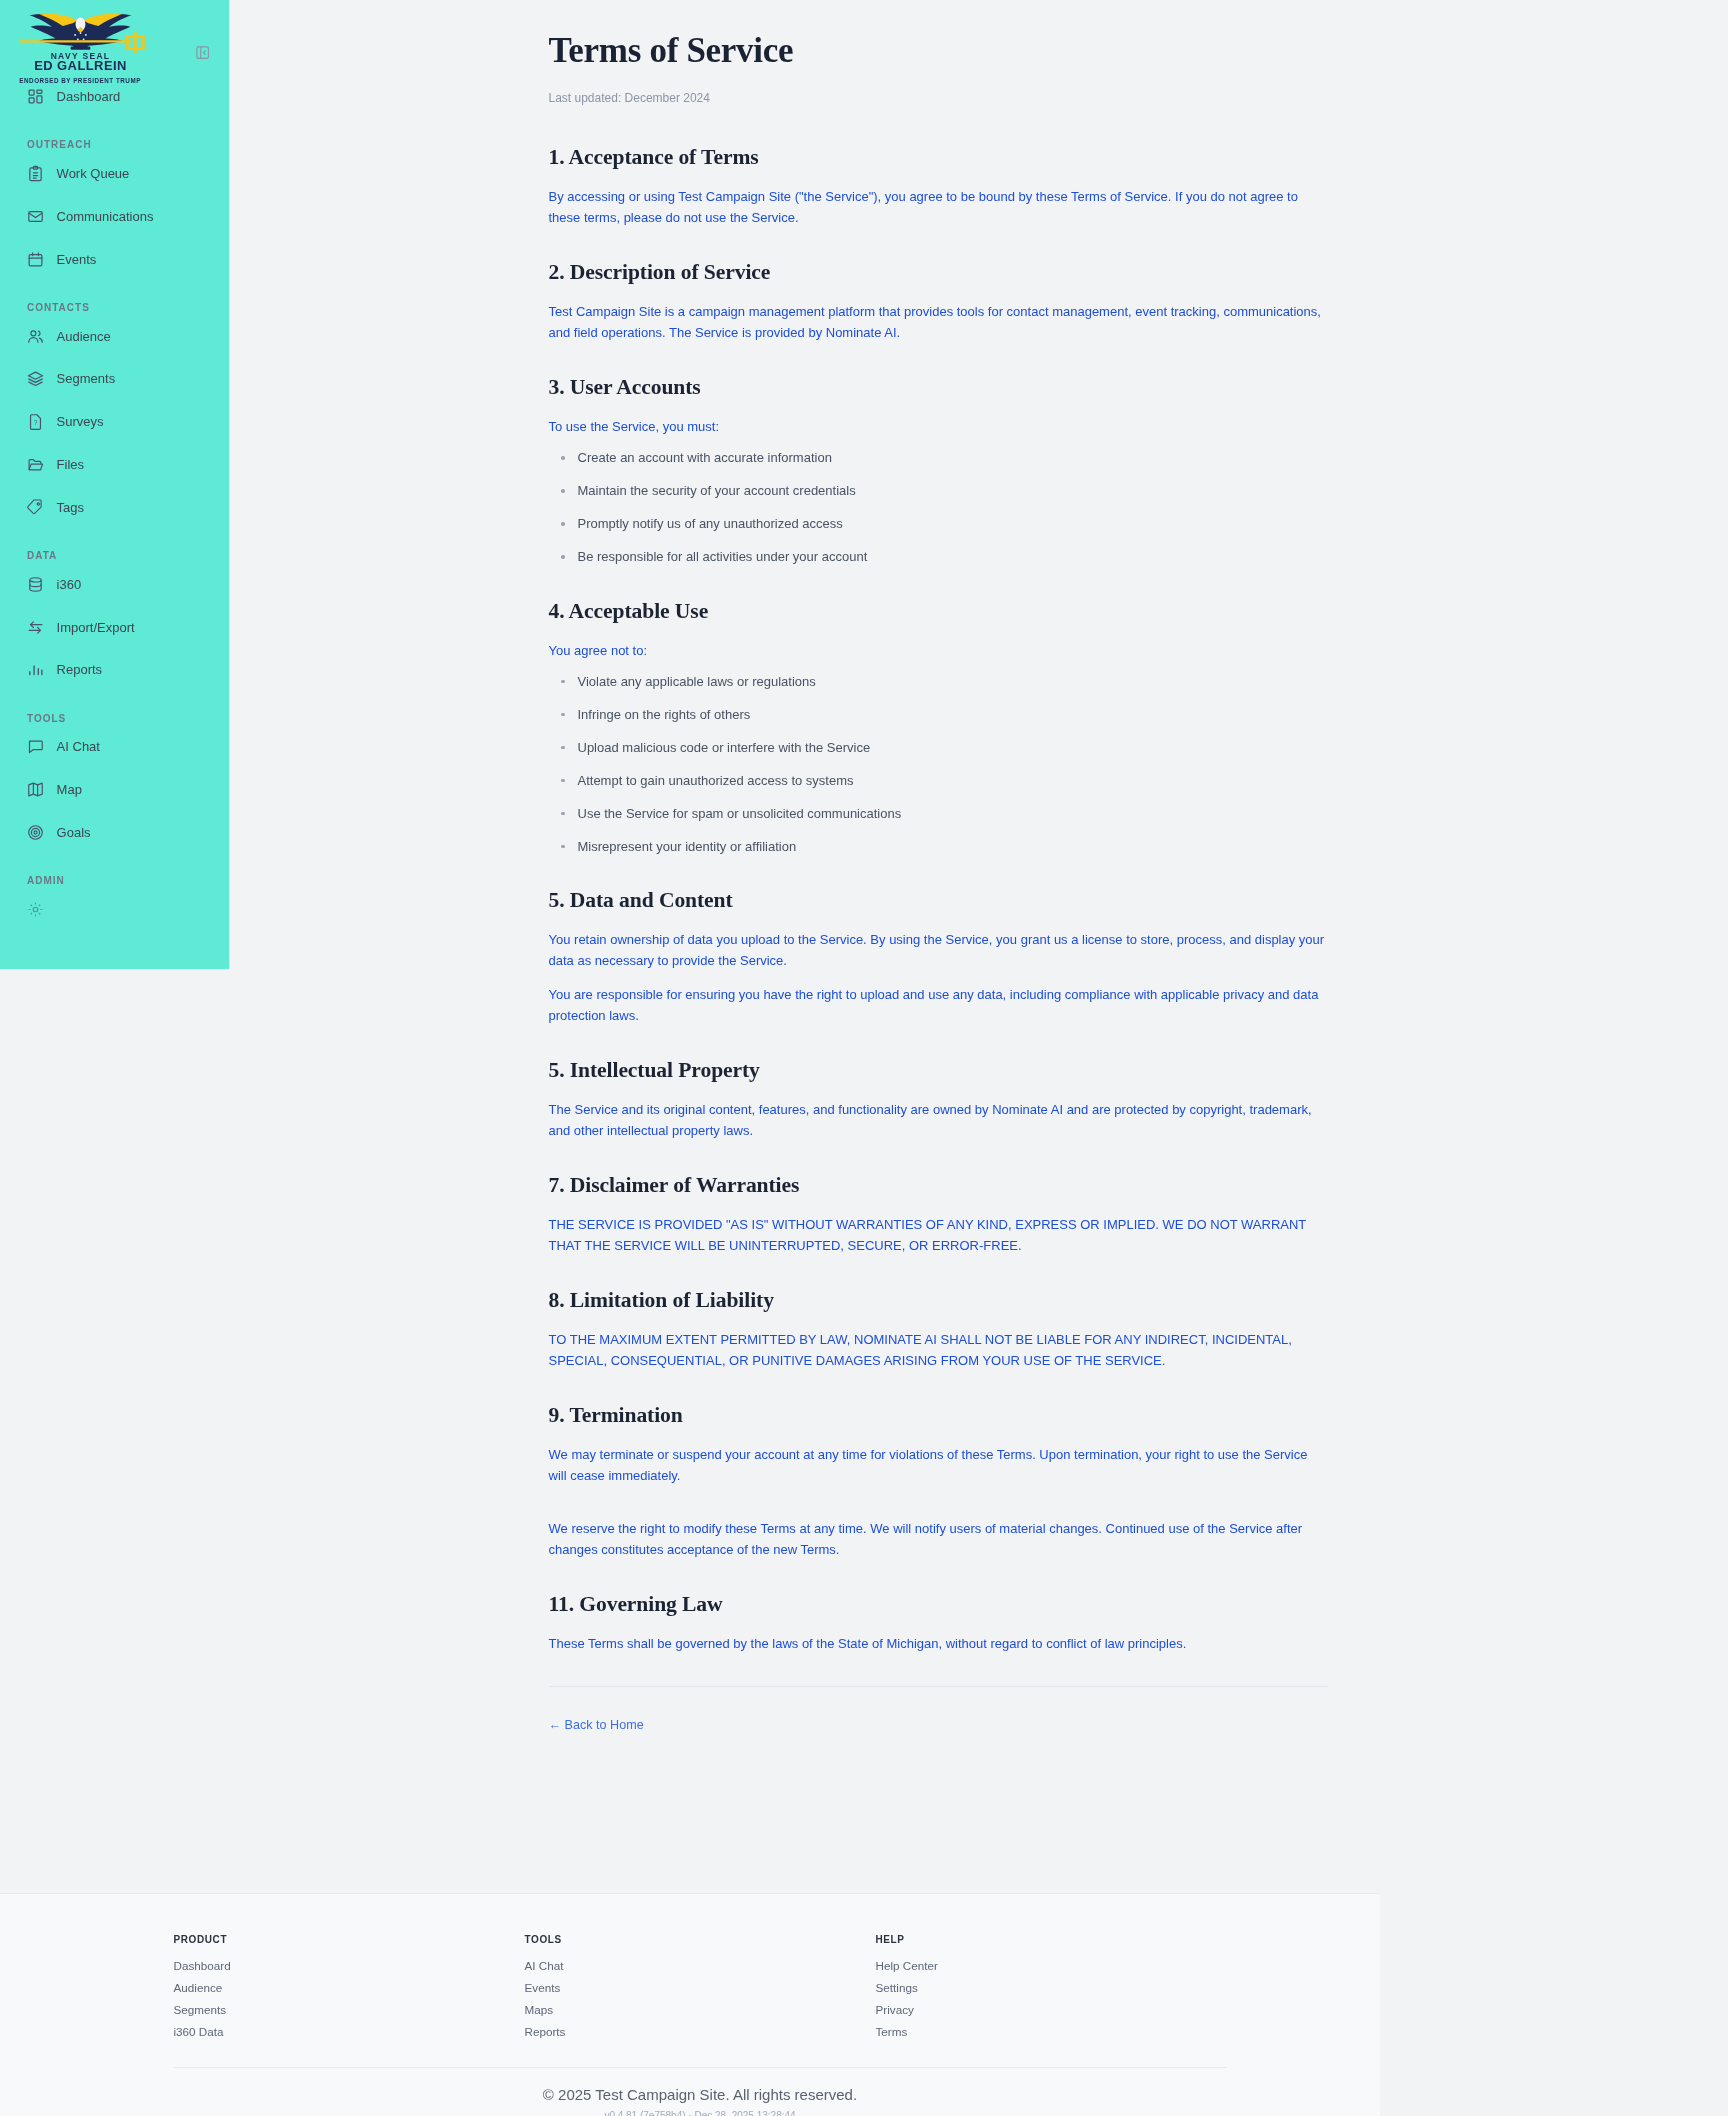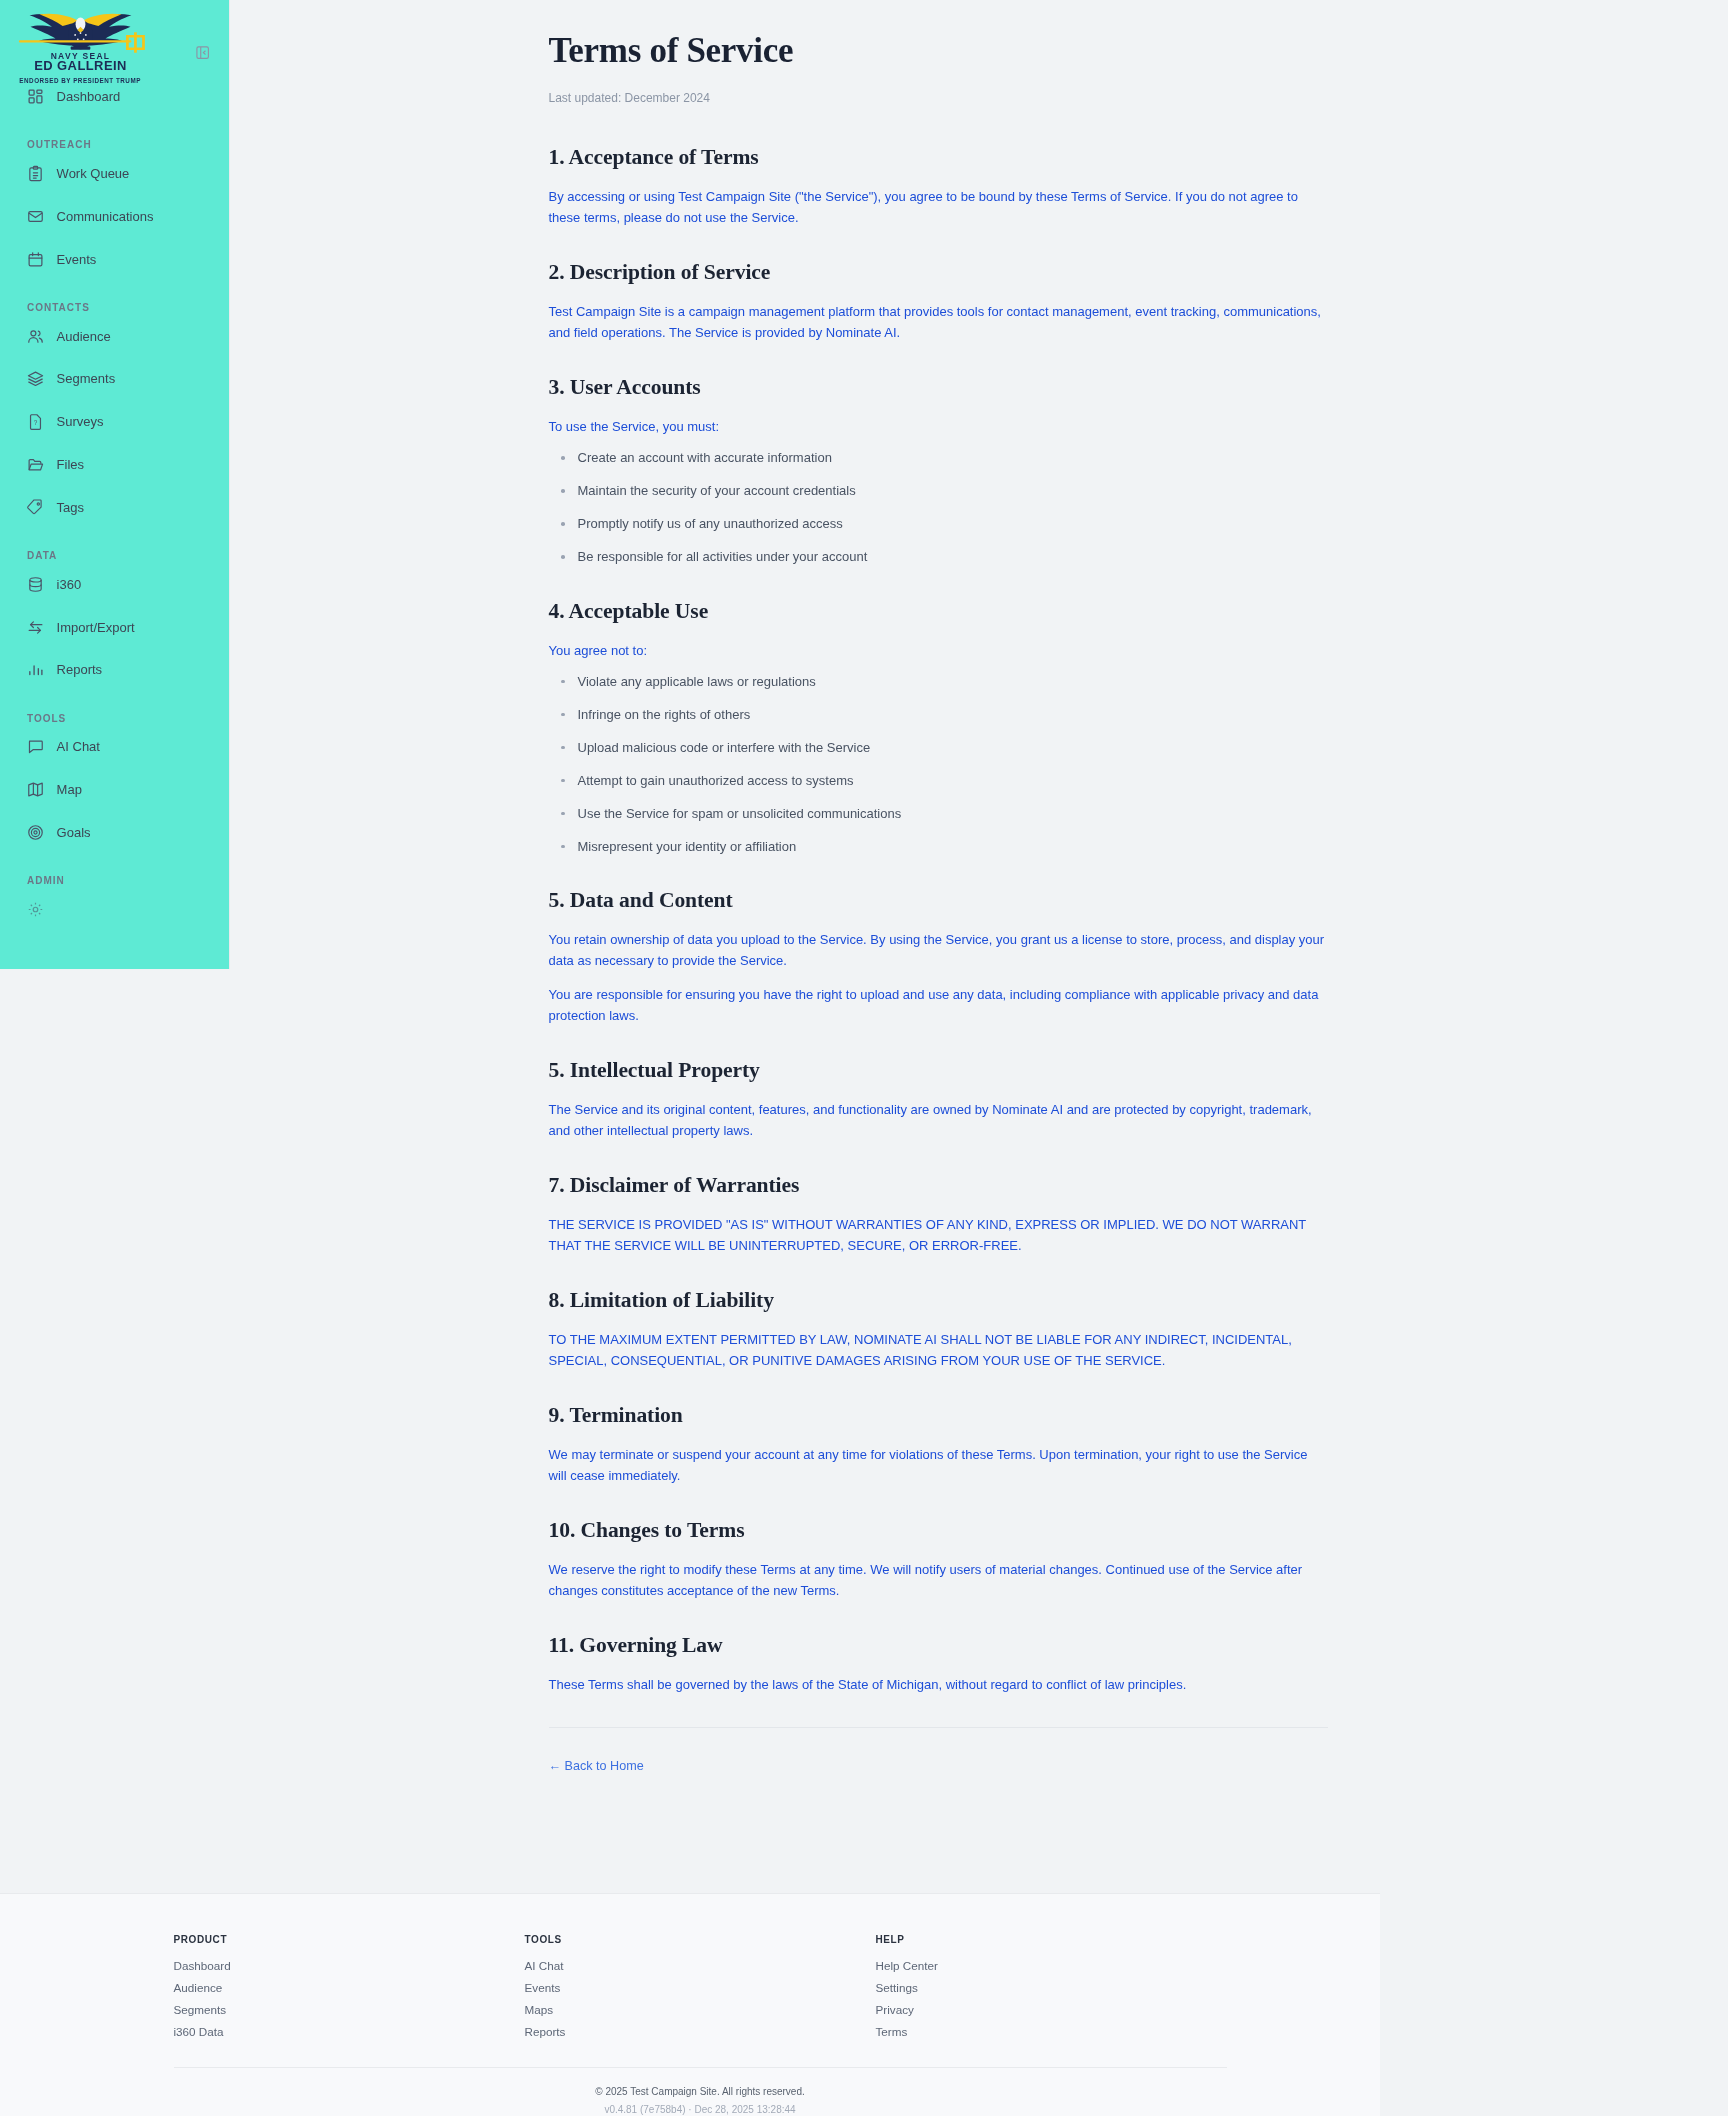--- a/index.html
+++ b/index.html
@@ -192,21 +192,21 @@
     margin-bottom: 9px;
     cursor: pointer;
   }
   .footer-bottom {
     margin-top: 20px;
     border-top: 0.9px solid #e8eaed;
     padding-top: 18px;
     text-align: center;
   }
   .copyright {
-    font-size: 10px;
+    font-size: 15px;
     color: #59626f;
     margin-bottom: 6.3px;
   }
   .version {
     font-size: 10px;
     color: #a3abb8;
   }
 </style>
 </head>
 <body>
@@ -498,21 +498,20 @@
       </section>
 
       
       <section class="sec">
         <h2 class="sec-title">9. Termination</h2>
         <p>We may terminate or suspend your account at any time for violations of these Terms. Upon termination, your right to use the Service will cease immediately.</p>
       </section>
 
       
       <section class="sec">
-        <h2 class="sec-title">10. Changes to Terms</h2>
         <p>We reserve the right to modify these Terms at any time. We will notify users of material changes. Continued use of the Service after changes constitutes acceptance of the new Terms.</p>
       </section>
 
       
       <section class="sec">
         <h2 class="sec-title">11. Governing Law</h2>
         <p>These Terms shall be governed by the laws of the State of Michigan, without regard to conflict of law principles.</p>
       </section>
 
       

